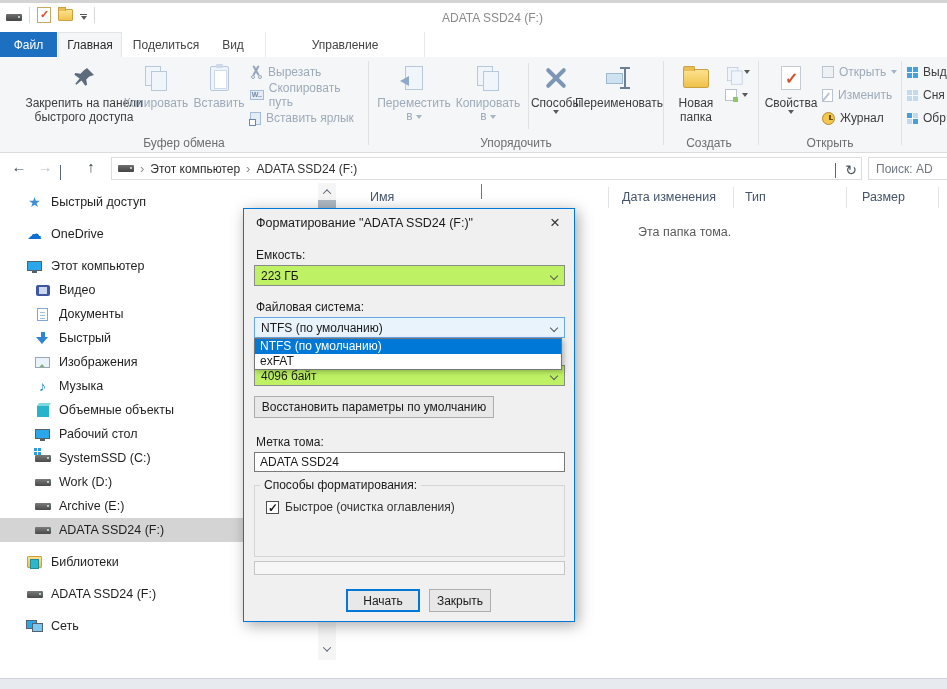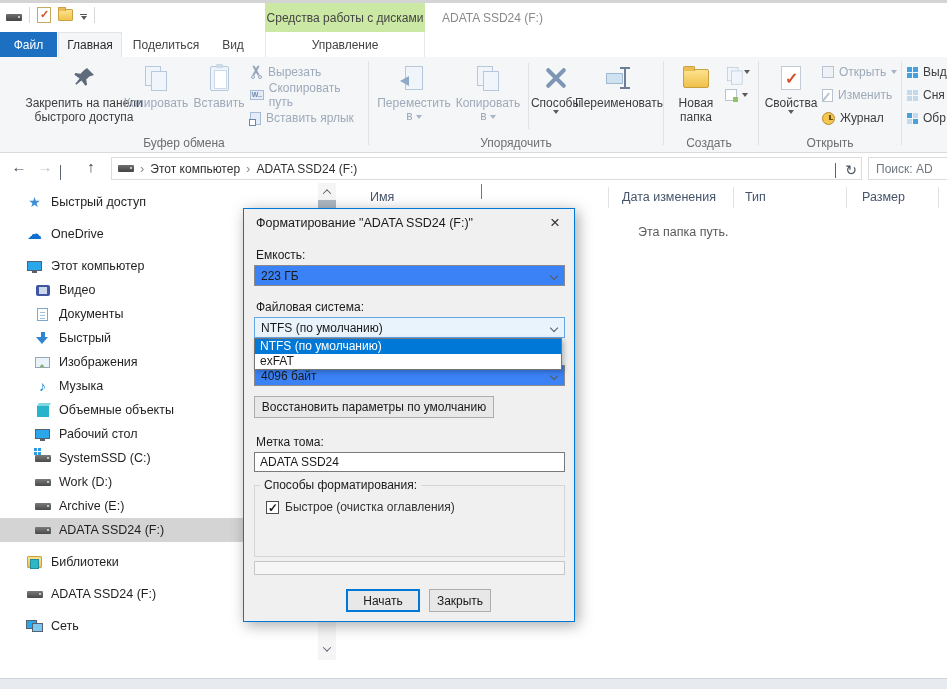--- a/index.html
+++ b/index.html
@@ -184,21 +184,21 @@
   .bottomstrip { position:absolute; left:0; top:678px; width:947px; height:11px; background:#e7eaee; border-top:1px solid #d0d4d9; }
 
   
   .dialog { position:absolute; left:243px; top:208px; width:332px; height:414px; background:#f0f0f0;
             border:1px solid #0078d7; box-shadow:3px 3px 14px rgba(0,0,0,0.35); z-index:20; }
   .dlg-title { position:absolute; left:0; top:0; width:100%; height:28px; }
   .dlg-title-text { position:absolute; left:12px; top:7px; color:#1a1a1a; font-size:12.5px; }
   .dlg-close { position:absolute; right:6px; top:2px; width:26px; height:24px; display:flex; align-items:center; justify-content:center;
                font-size:17px; color:#333; }
   .dlg-label { position:absolute; left:12px; color:#1a1a1a; }
-  .combo { position:absolute; left:10px; width:311px; height:21px; background:#3b82f6; border:1px solid #8a8a8a;
+  .combo { position:absolute; left:10px; width:311px; height:21px; background:#bef264; border:1px solid #8a8a8a;
            display:flex; align-items:center; padding:0 22px 0 6px; color:#1a1a1a; }
   .combo .cv-sm { position:absolute; right:7px; top:7px; width:6px; height:6px; border-right:1.5px solid #5a5a5a; border-bottom:1.5px solid #5a5a5a; transform:rotate(45deg); }
   .combo.focused { background:#e9f3fc; border-color:#66a7e8; }
   .droplist { position:absolute; left:10px; top:129px; width:308px; background:#fff; border:1px solid #767676;
               box-shadow:2px 2px 5px rgba(0,0,0,0.25); z-index:5; }
   .dropitem { height:15px; line-height:15px; padding-left:5px; font-size:12px; color:#1a1a1a; }
   .dropitem.hl { background:#0078d7; color:#fff; }
   .dlg-btn { position:absolute; background:#e8e8e8; border:1px solid #adadad; display:flex; align-items:center; justify-content:center; color:#1a1a1a; }
   .btn-restore { left:10px; top:187px; width:240px; height:22px; }
   .dlg-input { position:absolute; left:10px; top:243px; width:311px; height:20px; background:#fff; border:1px solid #7a7a7a;
@@ -223,21 +223,20 @@
       <span class="mini-drive"></span>
       <span class="qat-sep"></span>
       <span class="mini-props"></span>
       <span class="mini-folder"></span>
       <span class="qat-custom">
         <span class="bar"></span>
           <span class="tri"></span>
       </span>
       <span class="qat-sep"></span>
     </div>
-    <div class="ctx-header">Средства работы с дисками</div>
     <div class="win-title">ADATA SSD24 (F:)</div>
   </div>
 
   <div class="tabrow">
     <div class="tab tab-file">Файл</div>
     <div class="tab tab-home">Главная</div>
     <div class="tab tab-share">Поделиться</div>
     <div class="tab tab-view">Вид</div>
     <div class="tab tab-manage">Управление</div>
   </div>
@@ -534,21 +533,21 @@
         <span class="sort-chev"><span class="cv-sort"></span></span>
         <span class="colh col-name">Имя</span>
         <span class="colsep cs1"></span>
         <span class="colh col-date">Дата изменения</span>
         <span class="colsep cs2"></span>
         <span class="colh col-type">Тип</span>
         <span class="colsep cs3"></span>
         <span class="colh col-size">Размер</span>
         <span class="colsep cs4"></span>
       </div>
-      <div class="empty-text">Эта папка путь.</div>
+      <div class="empty-text">Эта папка тома.</div>
     </div>
   </div>
 
   <div class="statusbar">
     <span class="status-text">Элементов: 0</span>
     <span class="status-sep"></span>
   </div>
   <div class="bottomstrip"></div>
 
   <div class="dialog">

